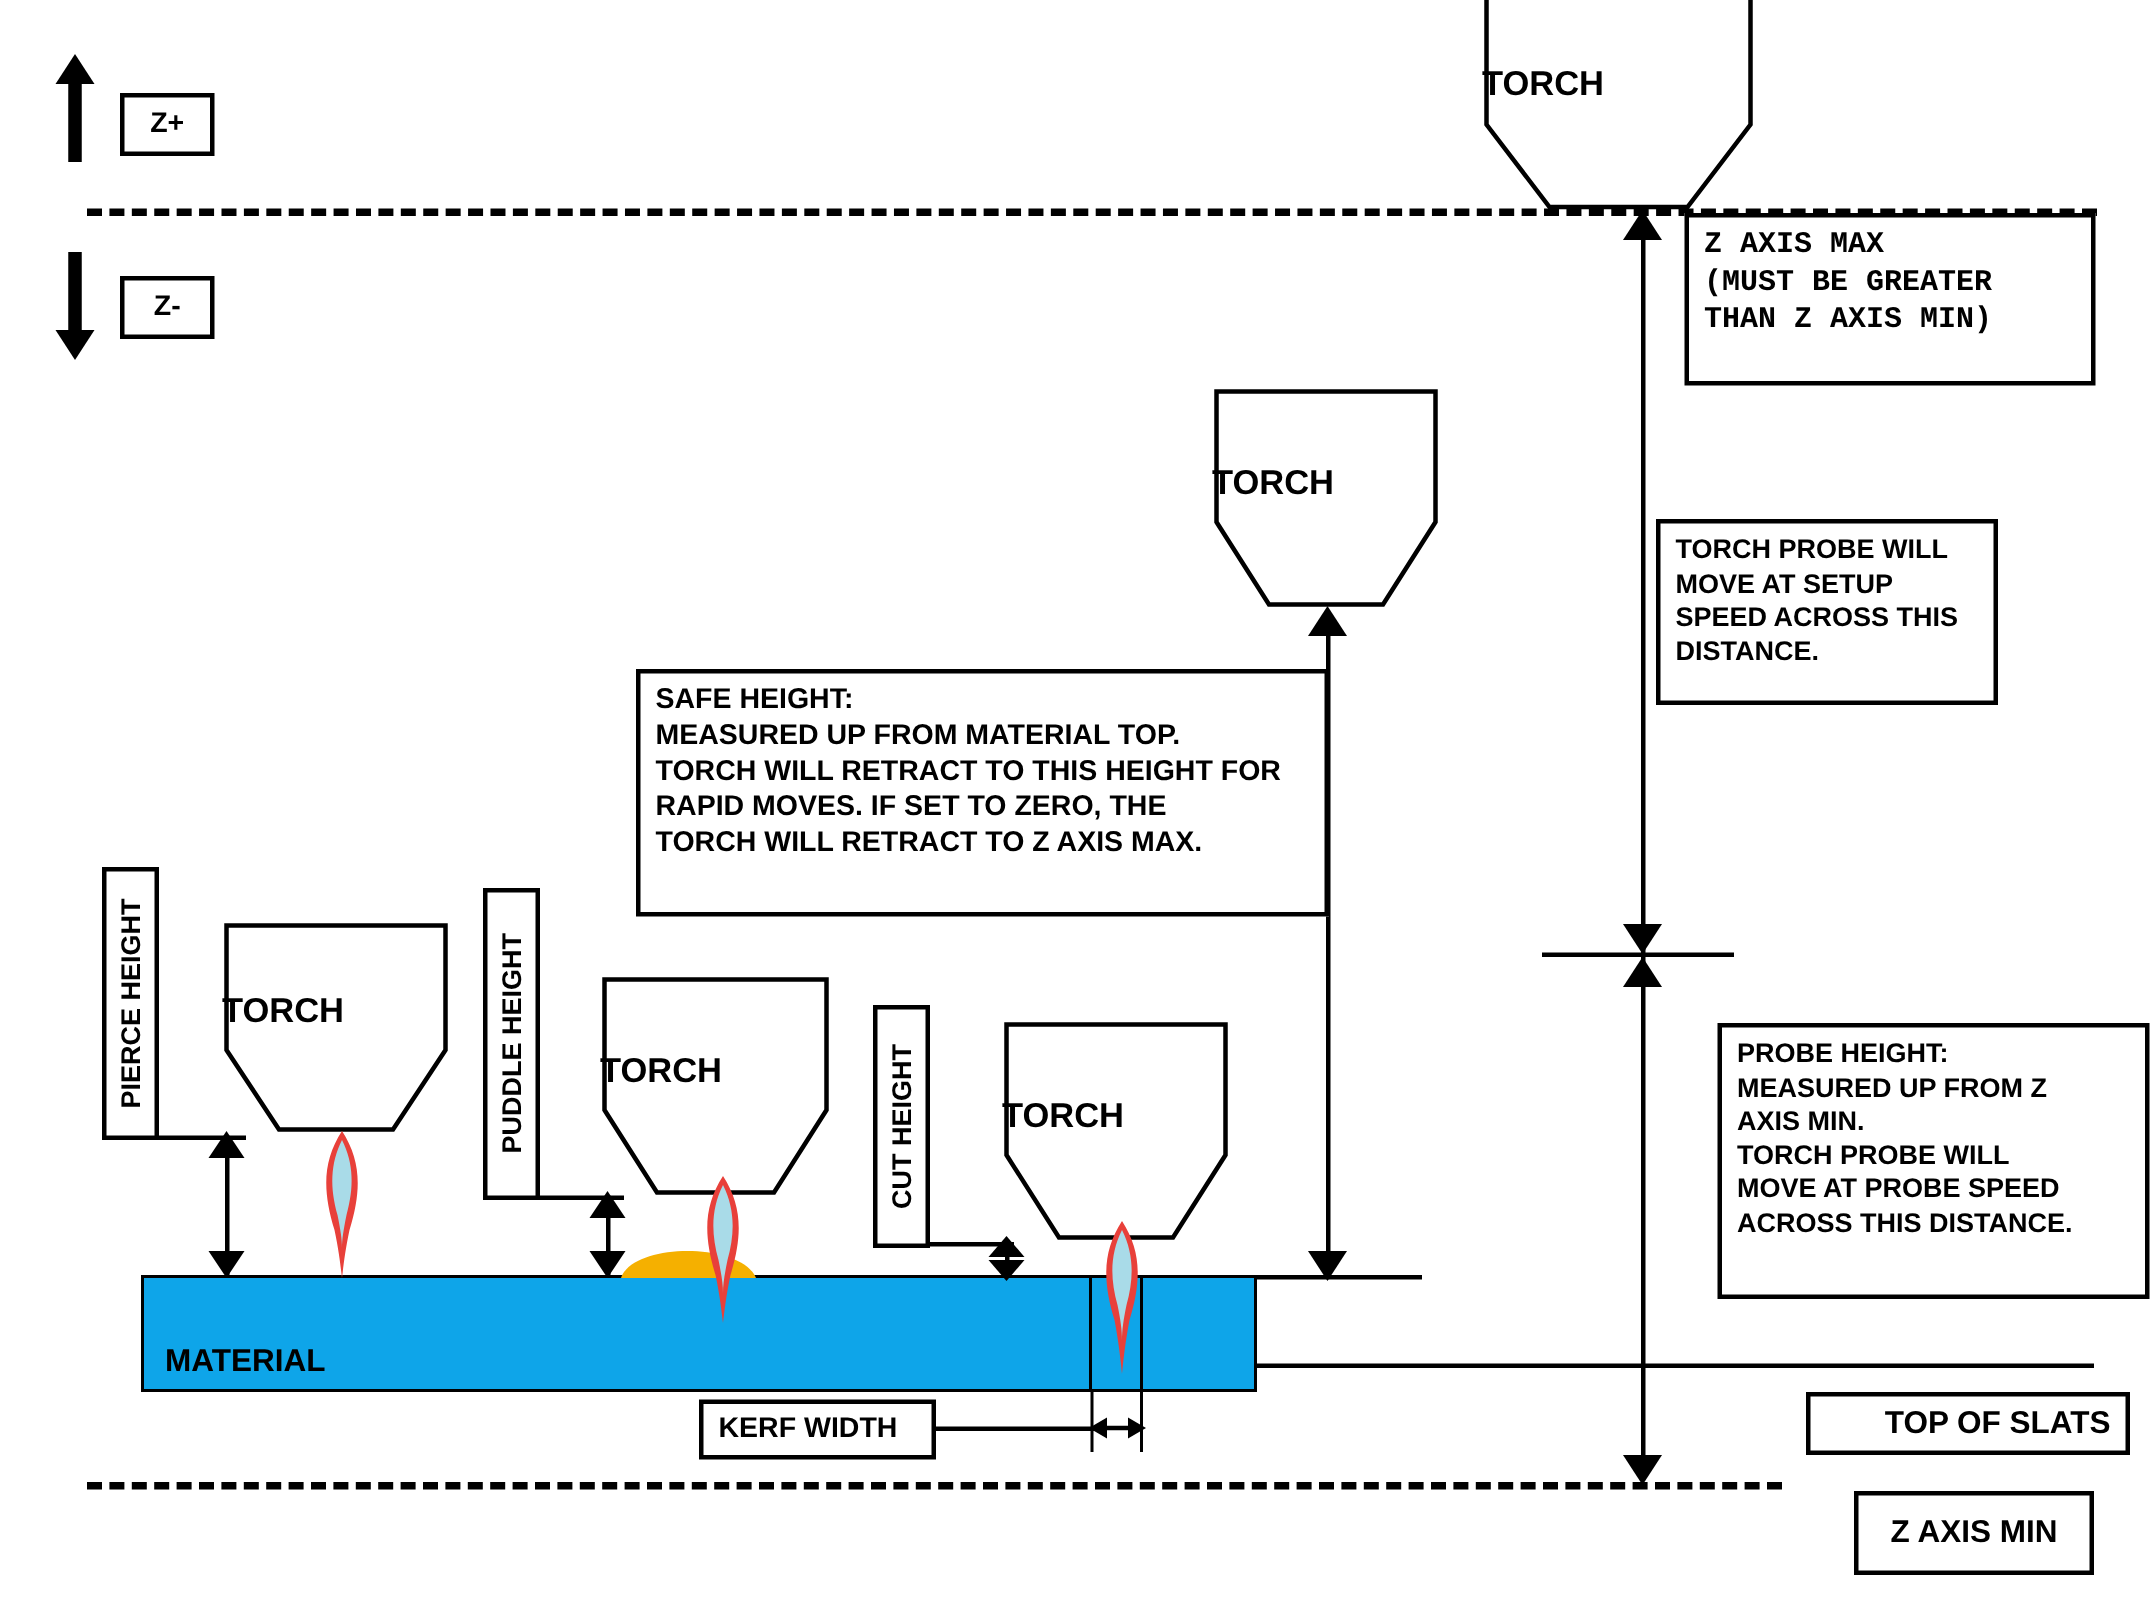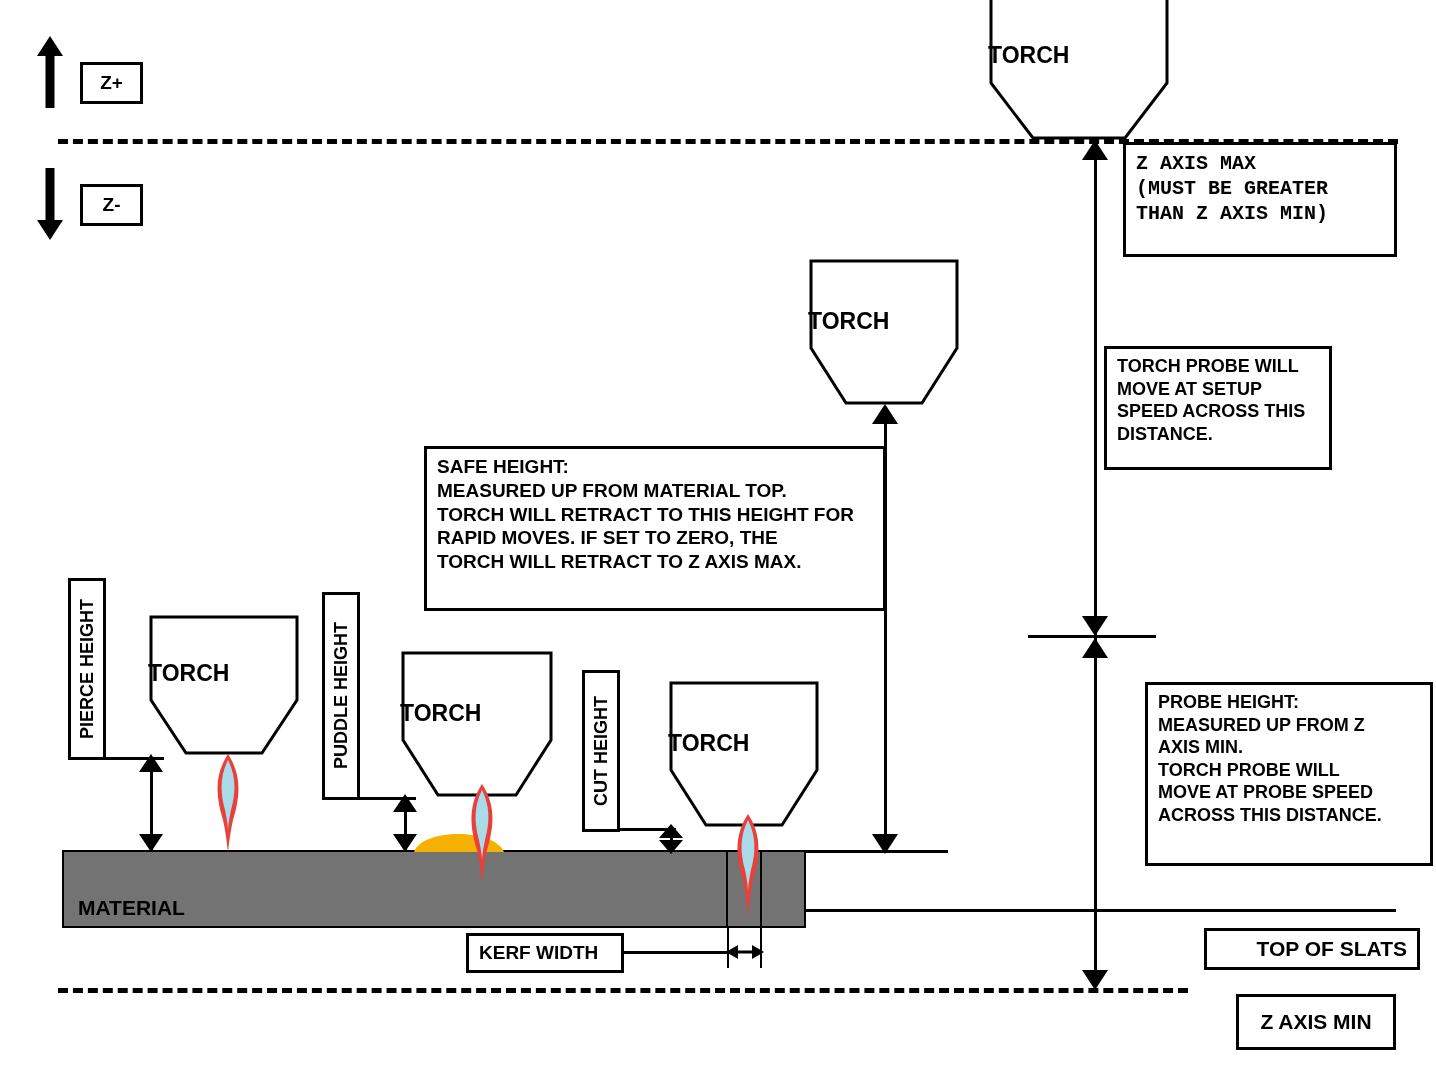--- a/index.html
+++ b/index.html
@@ -64,23 +64,24 @@
   .vline { position: absolute; background: #000; width: 3px; }
   .dashline {
     position: absolute;
     height: 0;
     border-top: 5px dashed #000;
   }
 
   
   #material {
     position: absolute;
-    background: #737373;
+    background: #0ea5e9;
     border: 2px solid #000;
     box-sizing: border-box;
+    margin-left: 32px;
   }
   #material .matlabel {
     position: absolute;
     left: 14px;
     bottom: 6px;
     font-weight: bold;
     font-size: 21px;
     color: #000;
   }
 

